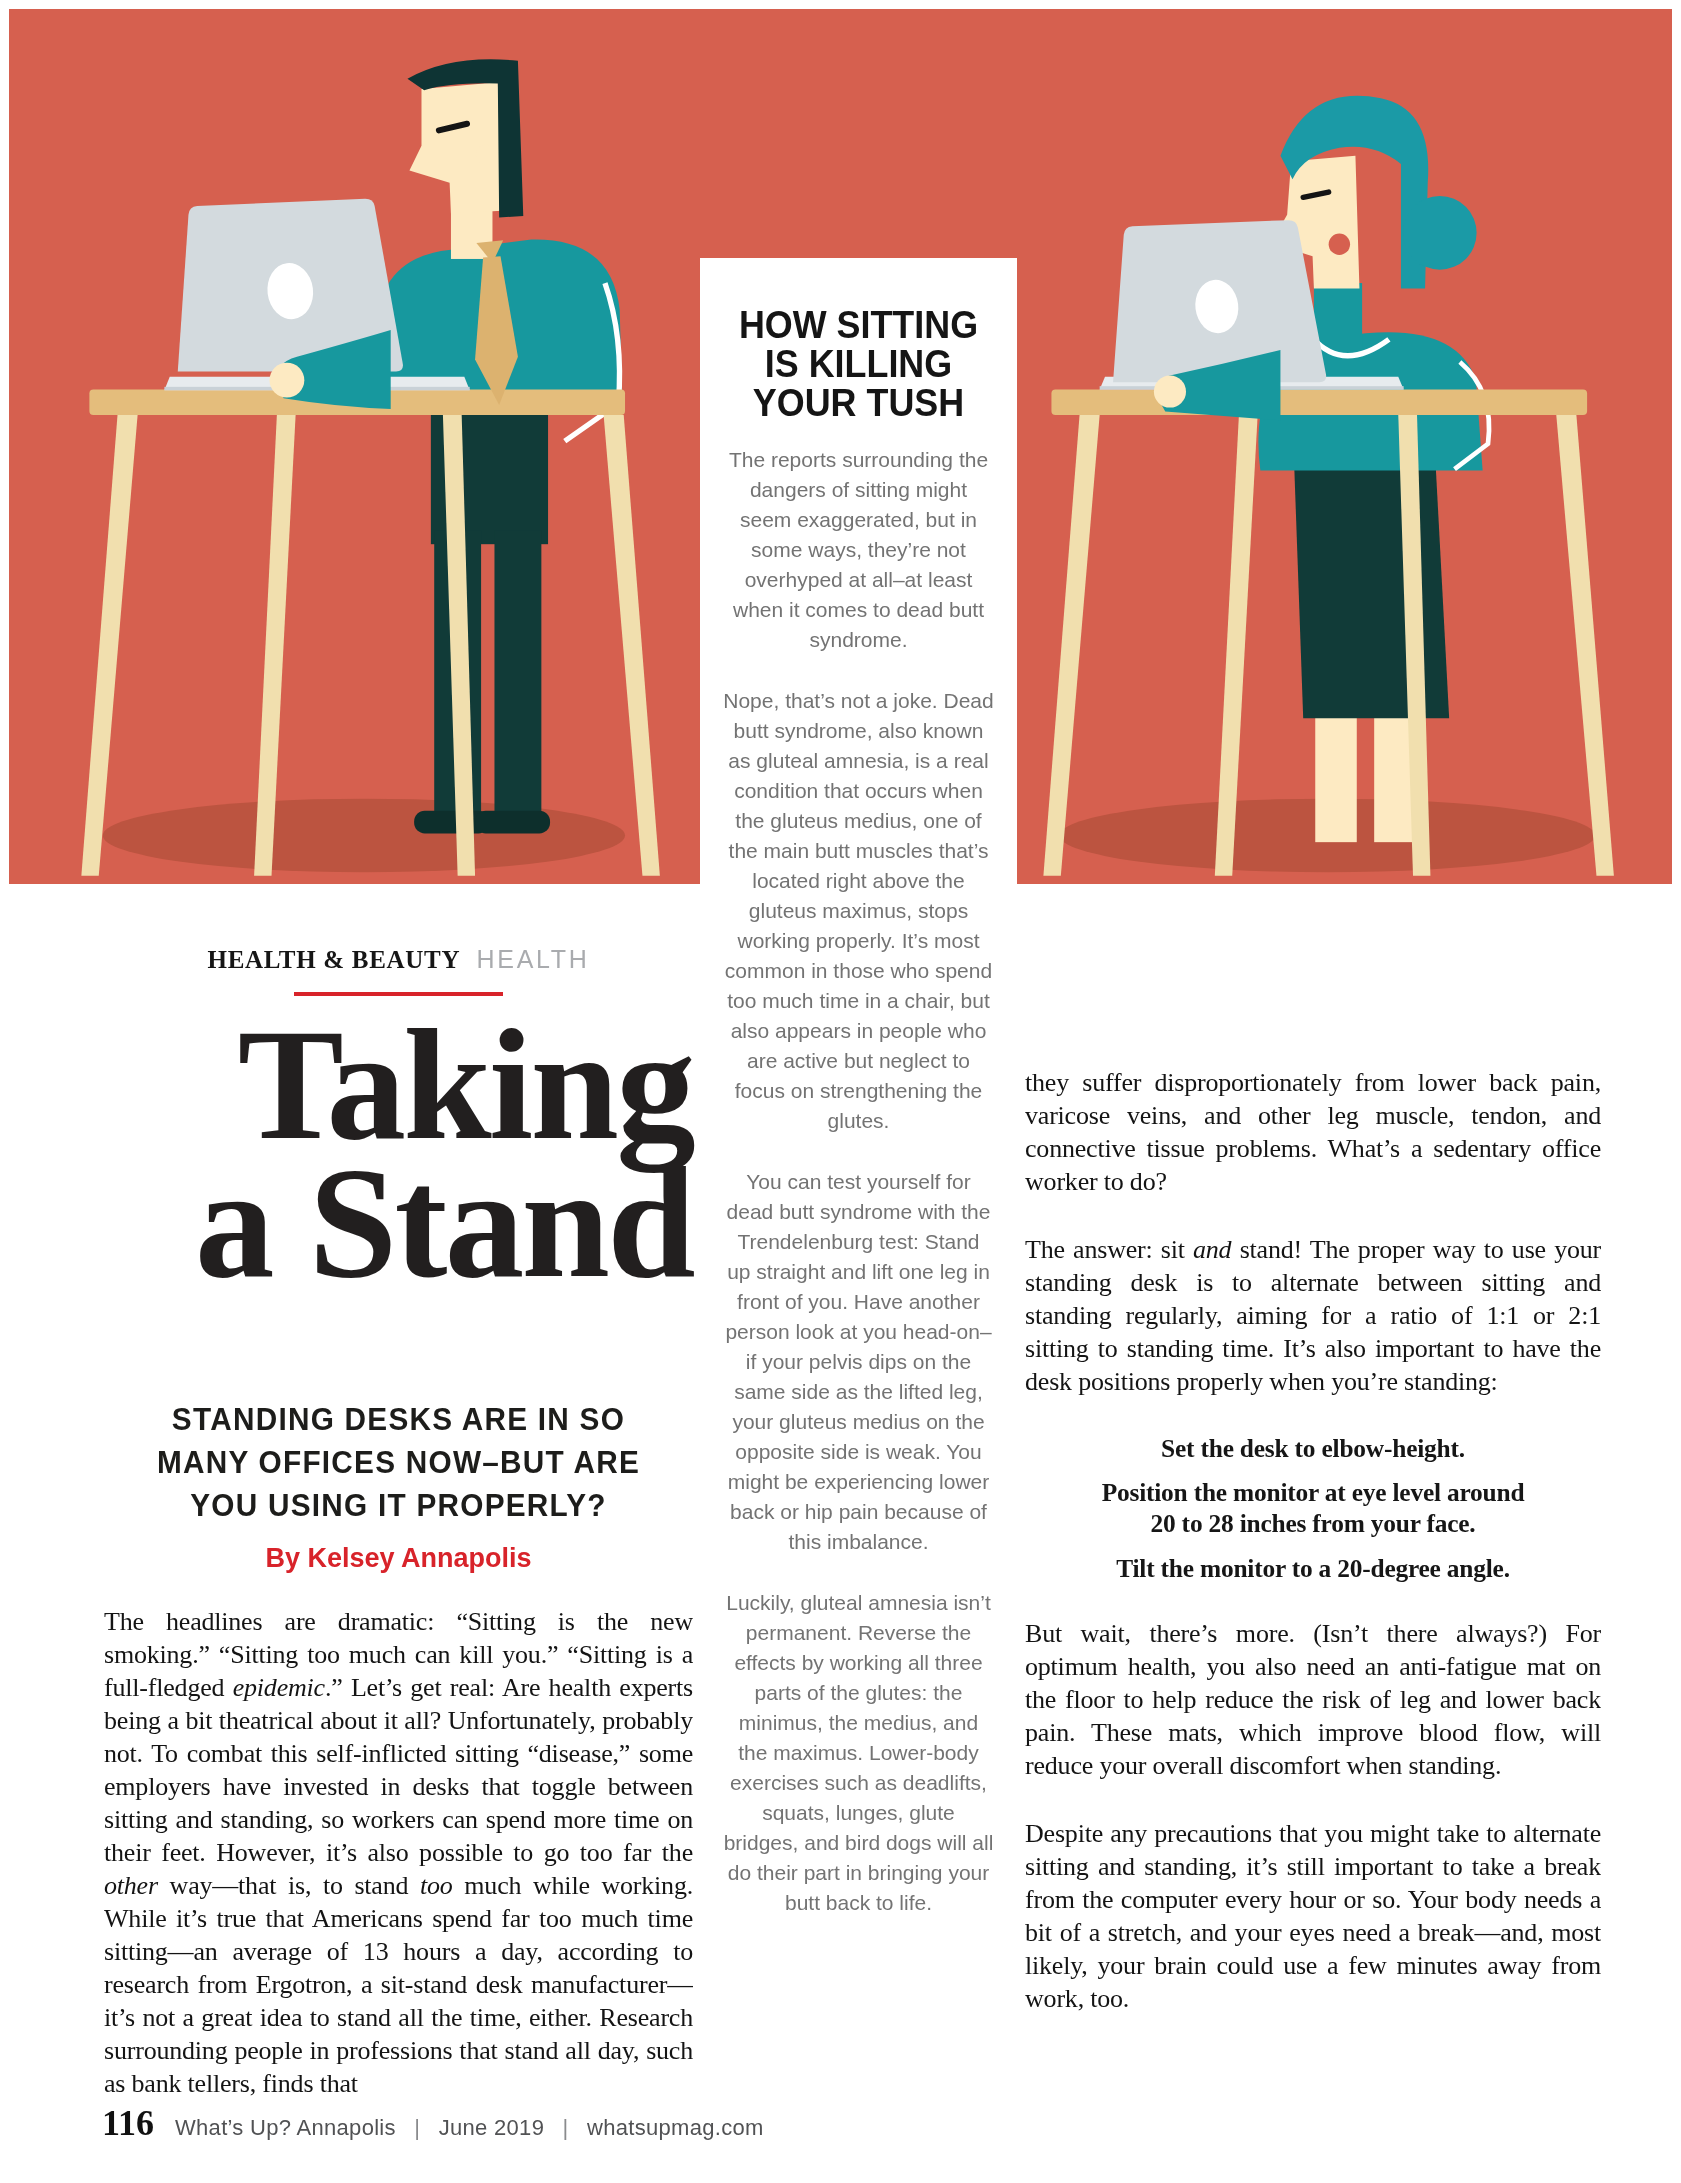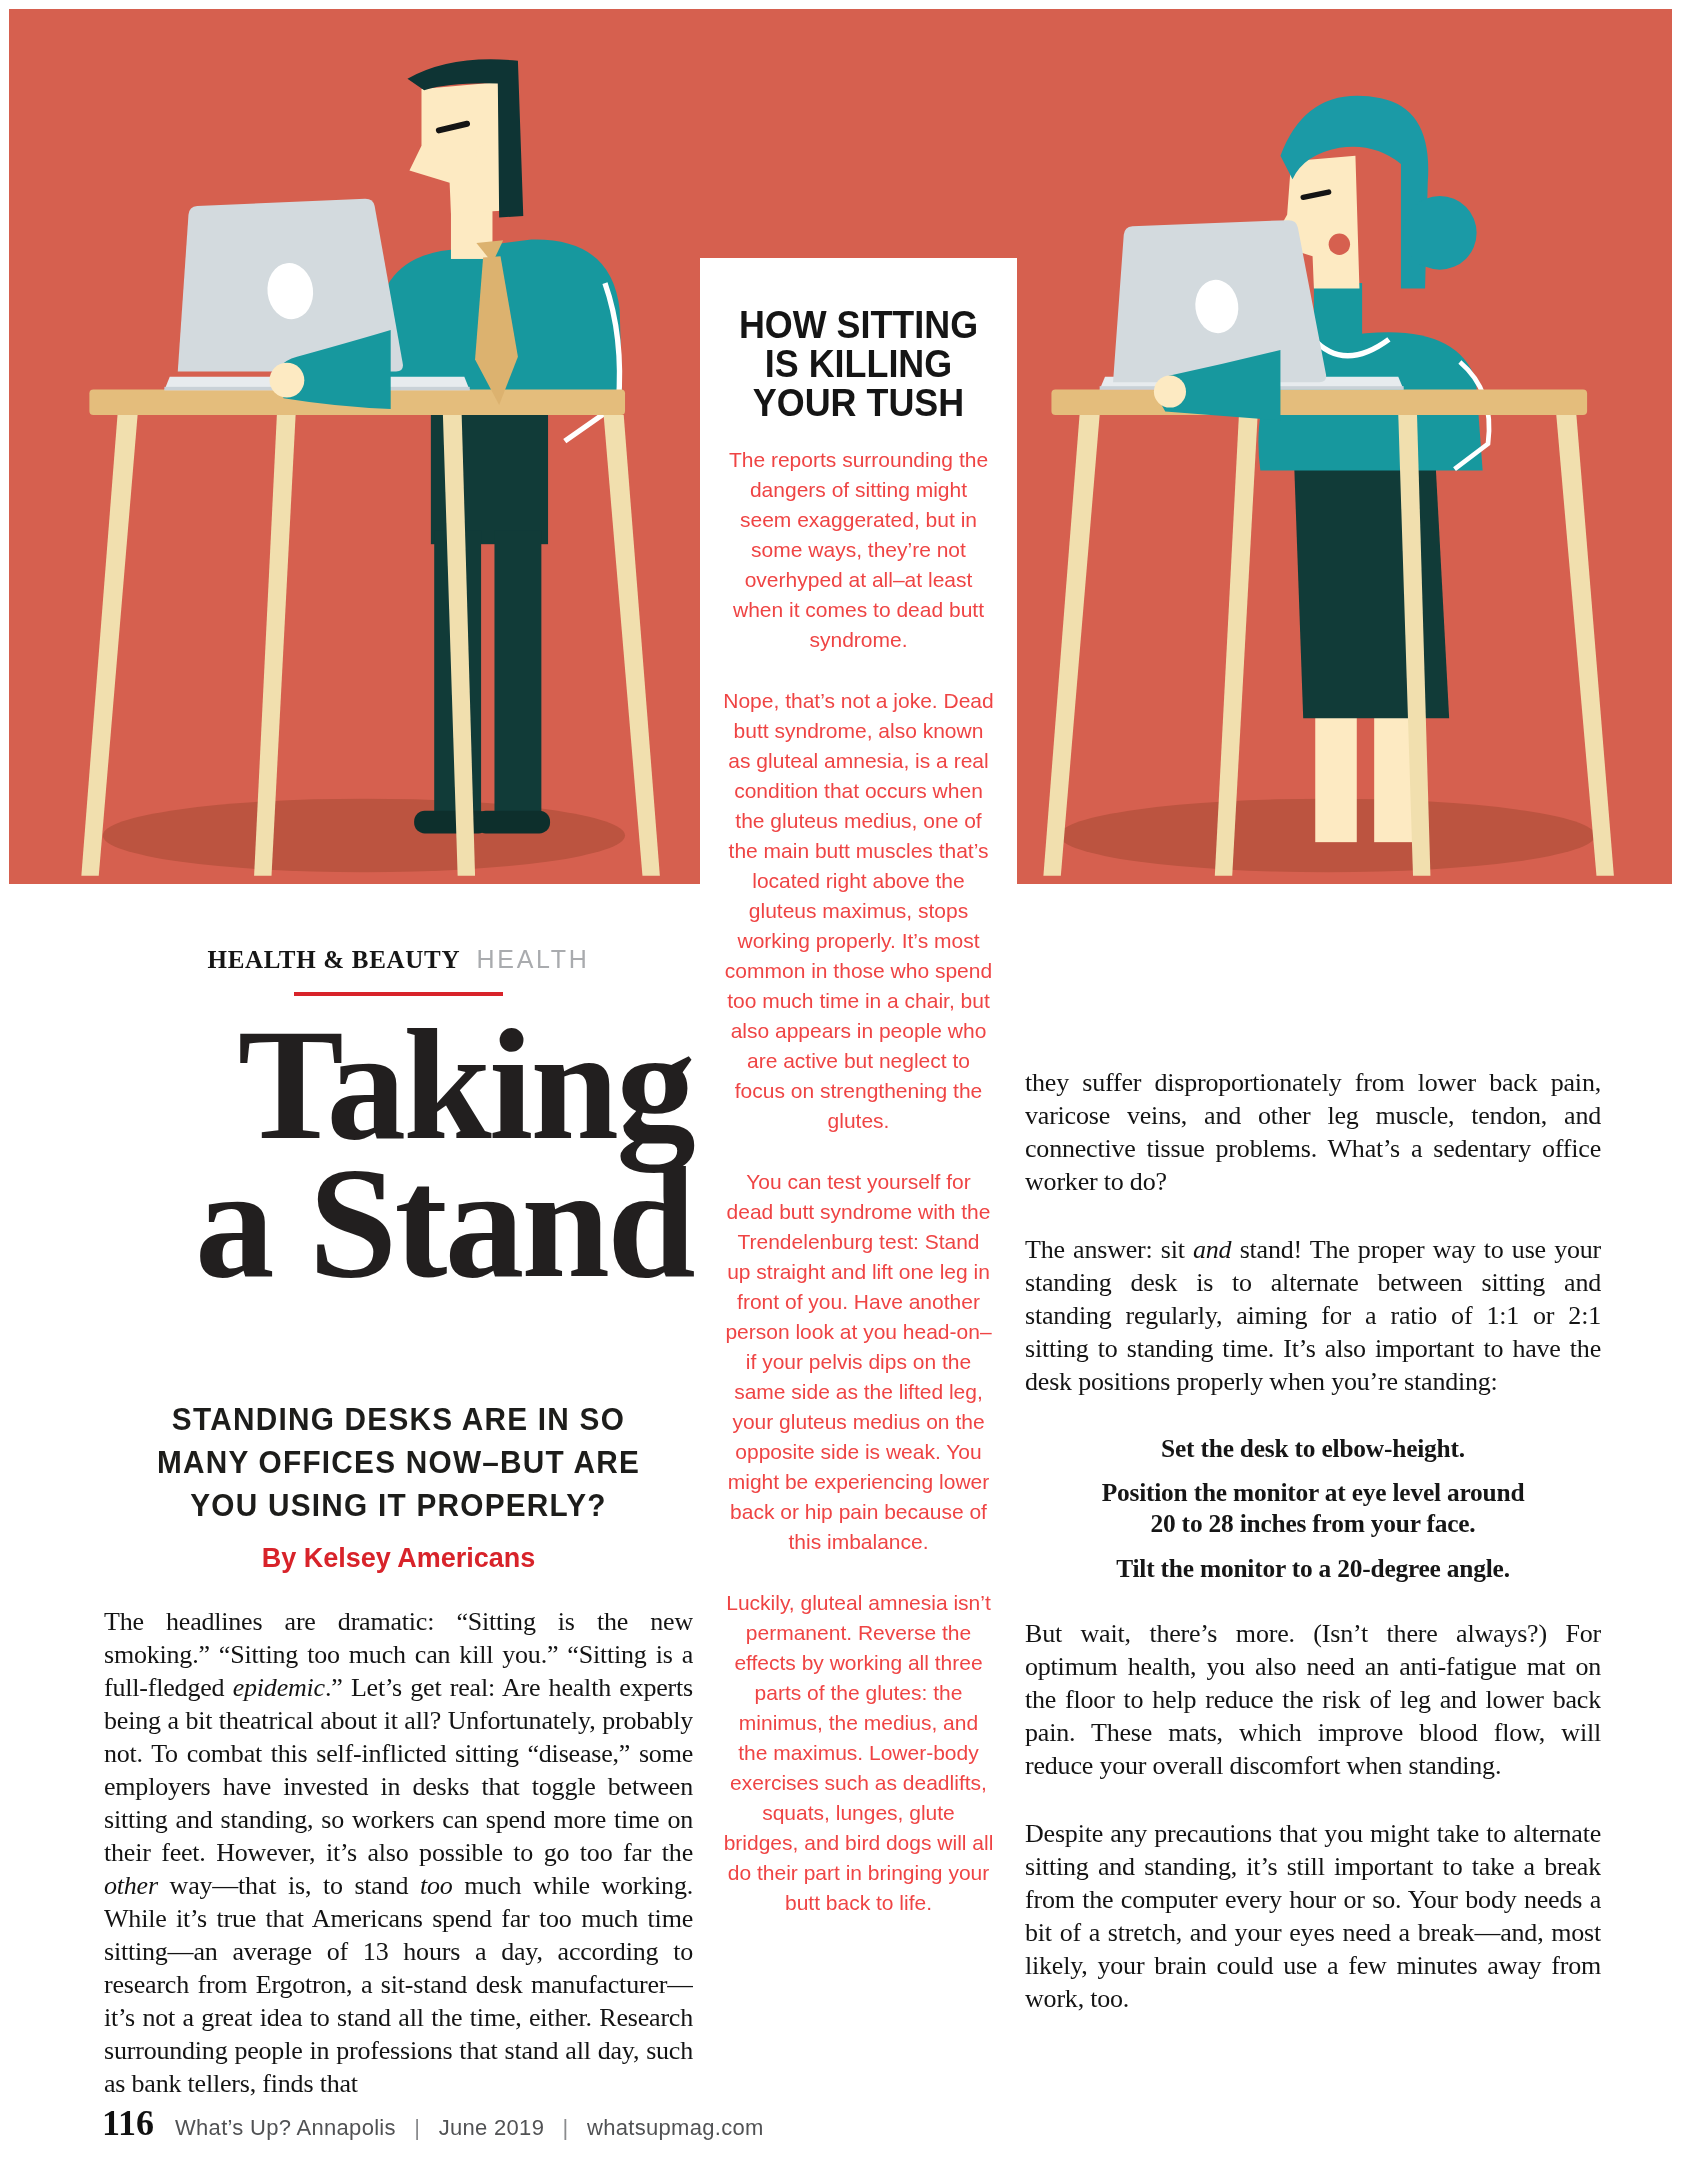--- a/index.html
+++ b/index.html
@@ -10,21 +10,21 @@
   .hero{position:absolute;left:9.4px;top:9.4px;width:1663px;height:875px;background:#d6604f;z-index:1;}
   .hero svg{position:absolute;top:33px;display:block;}
   .fig-left{left:67px;}
   .fig-right{left:1017px;}
 
   
   .sidebar{position:absolute;left:700px;top:258px;width:317px;background:#ffffff;z-index:3;
            box-sizing:border-box;padding:47px 23px 47px;}
   .sidebar-title{font-family:"Liberation Sans",sans-serif;font-weight:800;font-size:39px;line-height:39px;
                  text-align:center;color:#151515;letter-spacing:0;transform:scaleX(.92);transform-origin:50% 0;}
-  .sidebar-body{margin-top:23px;font-size:21px;line-height:30px;text-align:center;color:#ef4444;}
+  .sidebar-body{margin-top:23px;font-size:21px;line-height:30px;text-align:center;color:#737373;}
   .sidebar-body p{margin:0 0 31px 0;}
   .sidebar-body p:last-child{margin-bottom:0;}
 
   
   .left-col{position:absolute;left:104px;top:945px;width:589px;z-index:2;}
   .kicker{text-align:center;font-size:25px;line-height:29.4px;}
   .kicker .k1{font-family:"Liberation Serif",serif;font-weight:700;letter-spacing:0.7px;color:#161616;}
   .kicker .k2{font-family:"Liberation Sans",sans-serif;font-weight:400;letter-spacing:2.7px;color:#a9abae;margin-left:9.4px;}
   .rule{width:209px;height:4.7px;background:#d8232a;margin:17.4px auto 0;}
   .headline{margin-top:19px;text-align:right;font-family:"Liberation Serif",serif;font-weight:700;
@@ -156,21 +156,21 @@
     <div class="rule"></div>
     <h1 class="headline">
       <div>Taking</div>
       <div>a Stand</div>
     </h1>
     <div class="subtitle">
       <div>STANDING DESKS ARE IN SO</div>
       <div>MANY OFFICES NOW–BUT ARE</div>
       <div>YOU USING IT PROPERLY?</div>
     </div>
-    <div class="byline">By Kelsey Americans</div>
+    <div class="byline">By Kelsey Annapolis</div>
     <div class="serif-body intro"><span>The headlines are dramatic: “Sitting is the new smoking.” “Sitting too much can kill you.” “Sitting is a full-fledged </span><span class="it">epidemic</span><span>.” Let’s get real: Are health experts being a bit theatrical about it all? Unfortunately, probably not. To combat this self-inflicted sitting “disease,” some employers have invested in desks that toggle between sitting and standing, so workers can spend more time on their feet. However, it’s also possible to go too far the </span><span class="it">other</span><span> way—that is, to stand </span><span class="it">too</span><span> much while working. While it’s true that Americans spend far too much time sitting—an average of 13 hours a day, according to research from Ergotron, a sit-stand desk manufacturer—it’s not a great idea to stand all the time, either. Research surrounding people in professions that stand all day, such as bank tellers, finds that</span></div>
   </section>
 
   <section class="right-col serif-body">
     <p class="p">they suffer disproportionately from lower back pain, varicose veins, and other leg muscle, tendon, and connective tissue problems. What’s a sedentary office worker to do?</p>
     <p class="p"><span>The answer: sit </span><span class="it">and</span><span> stand! The proper way to use your standing desk is to alternate between sitting and standing regularly, aiming for a ratio of 1:1 or 2:1 sitting to standing time. It’s also important to have the desk positions properly when you’re standing:</span></p>
     <div class="tips">
       <div class="tip">
         <div>Set the desk to elbow-height.</div>
       </div>

